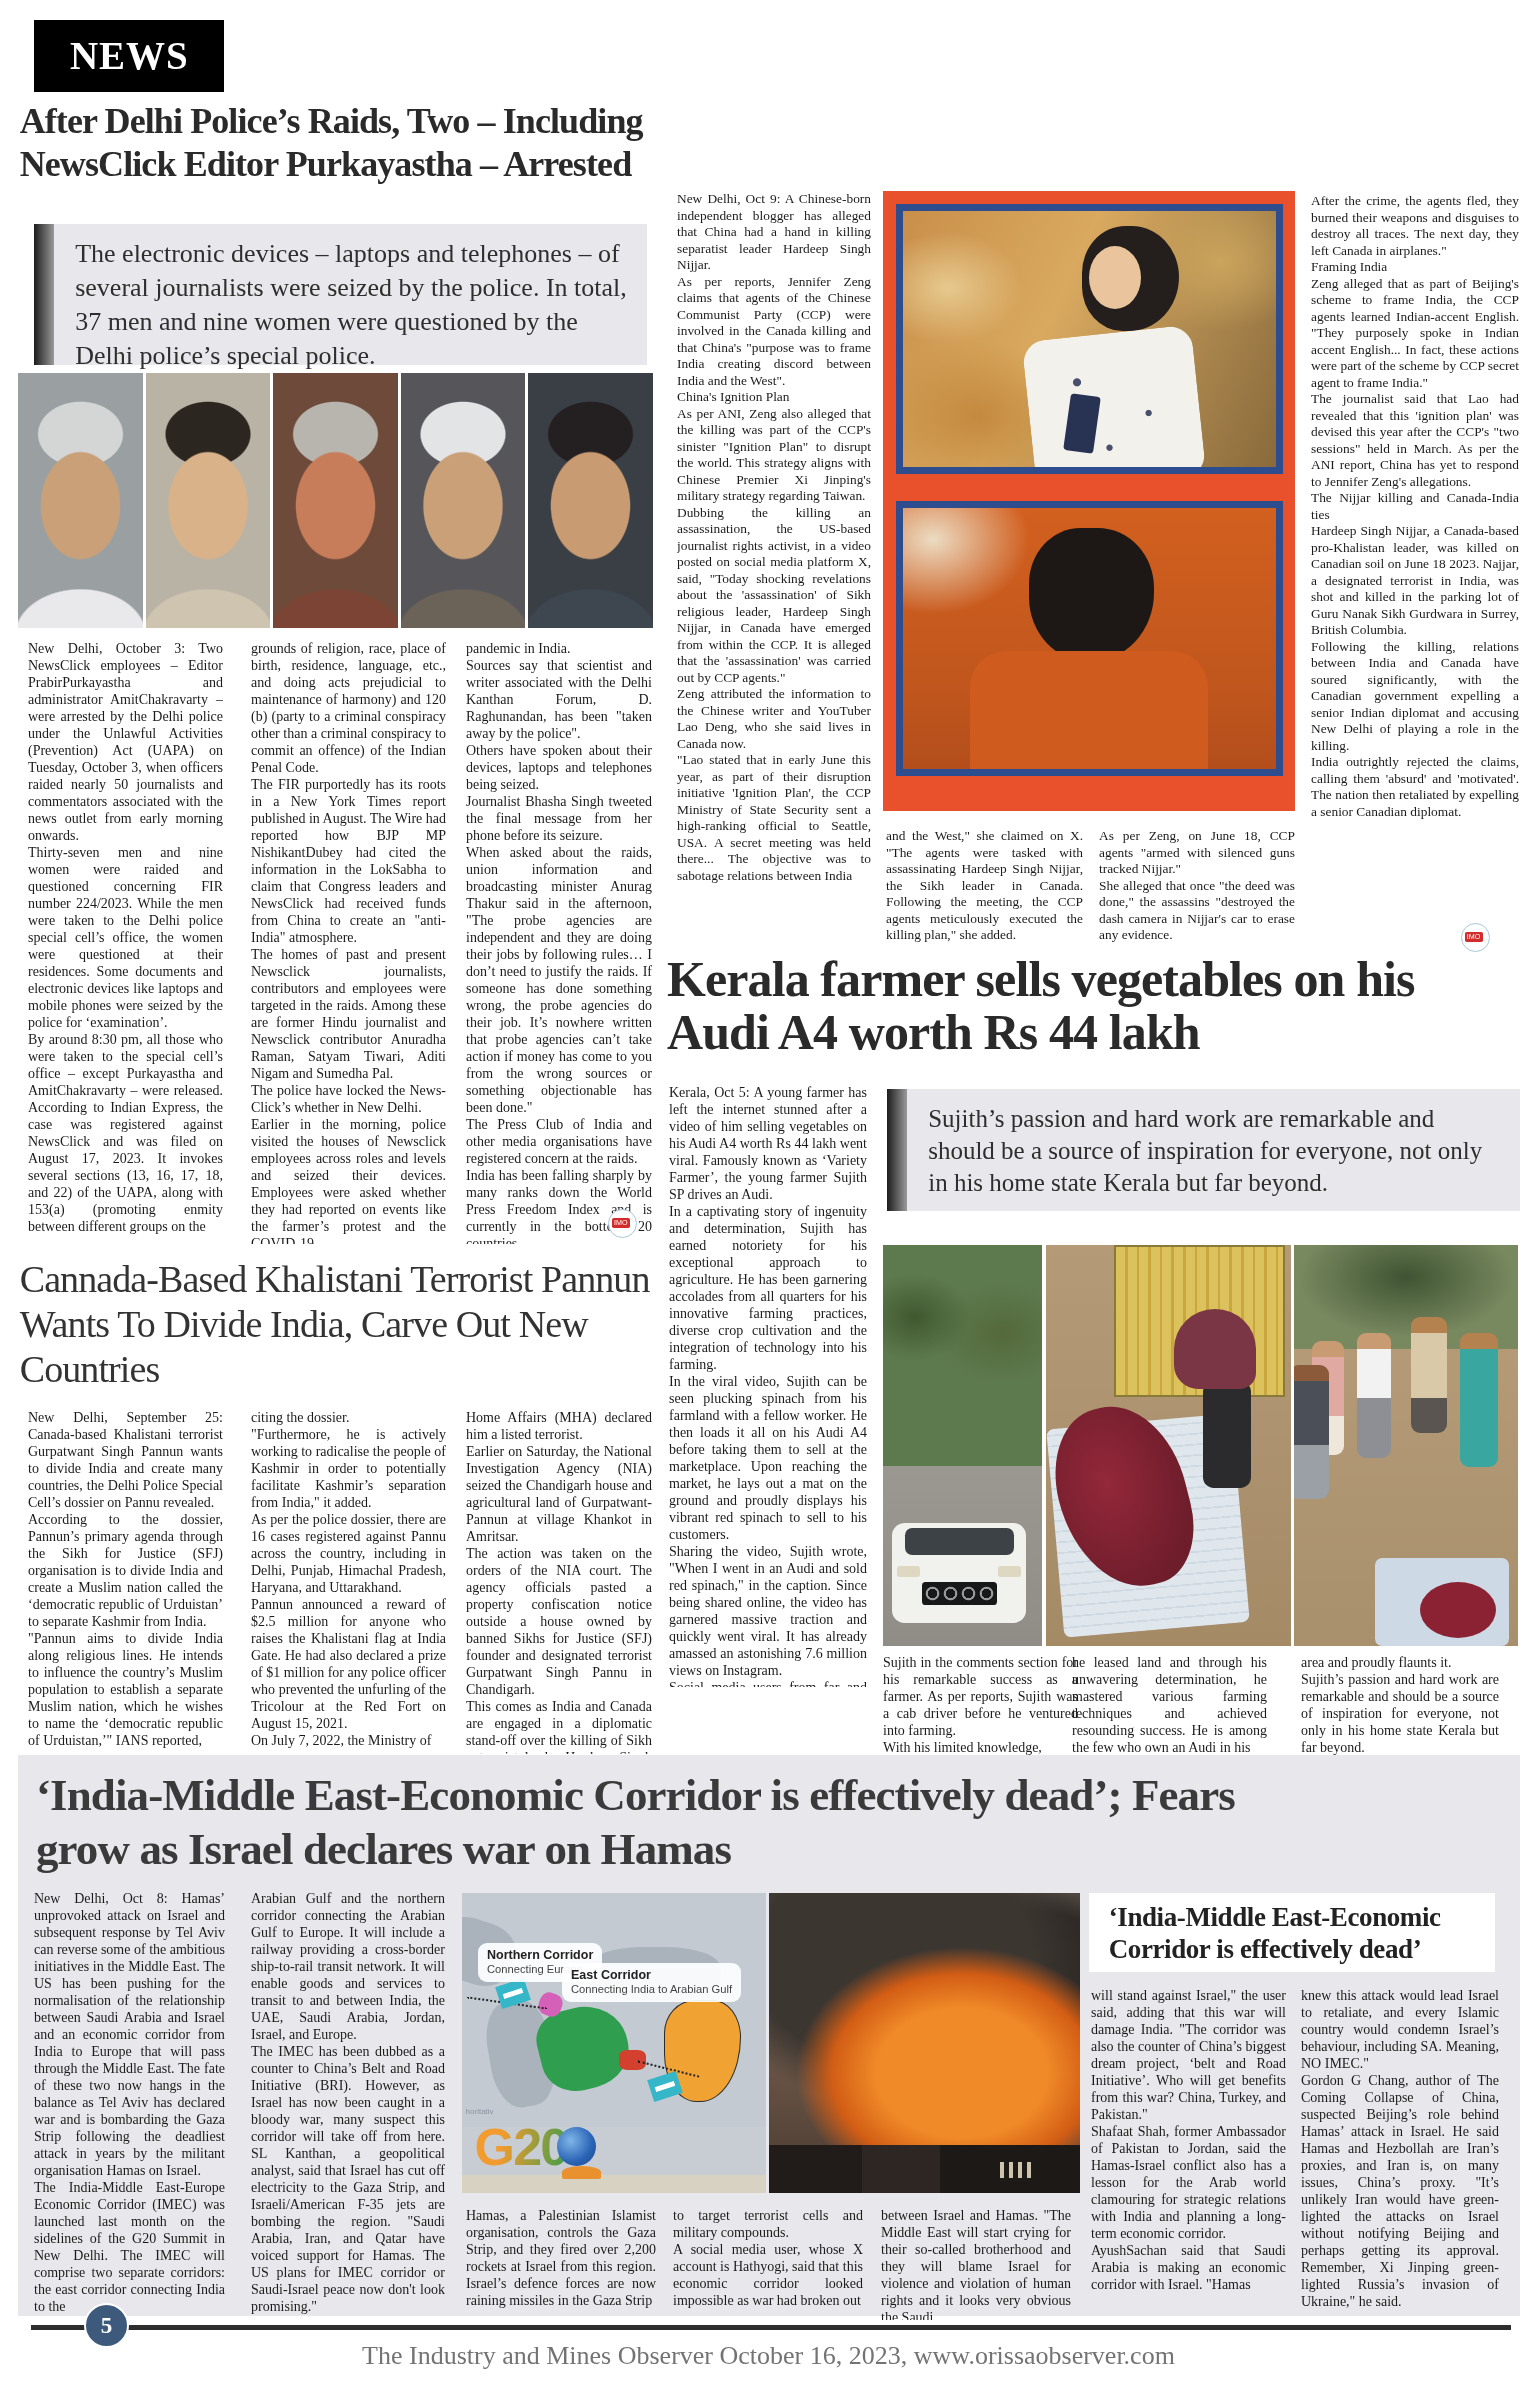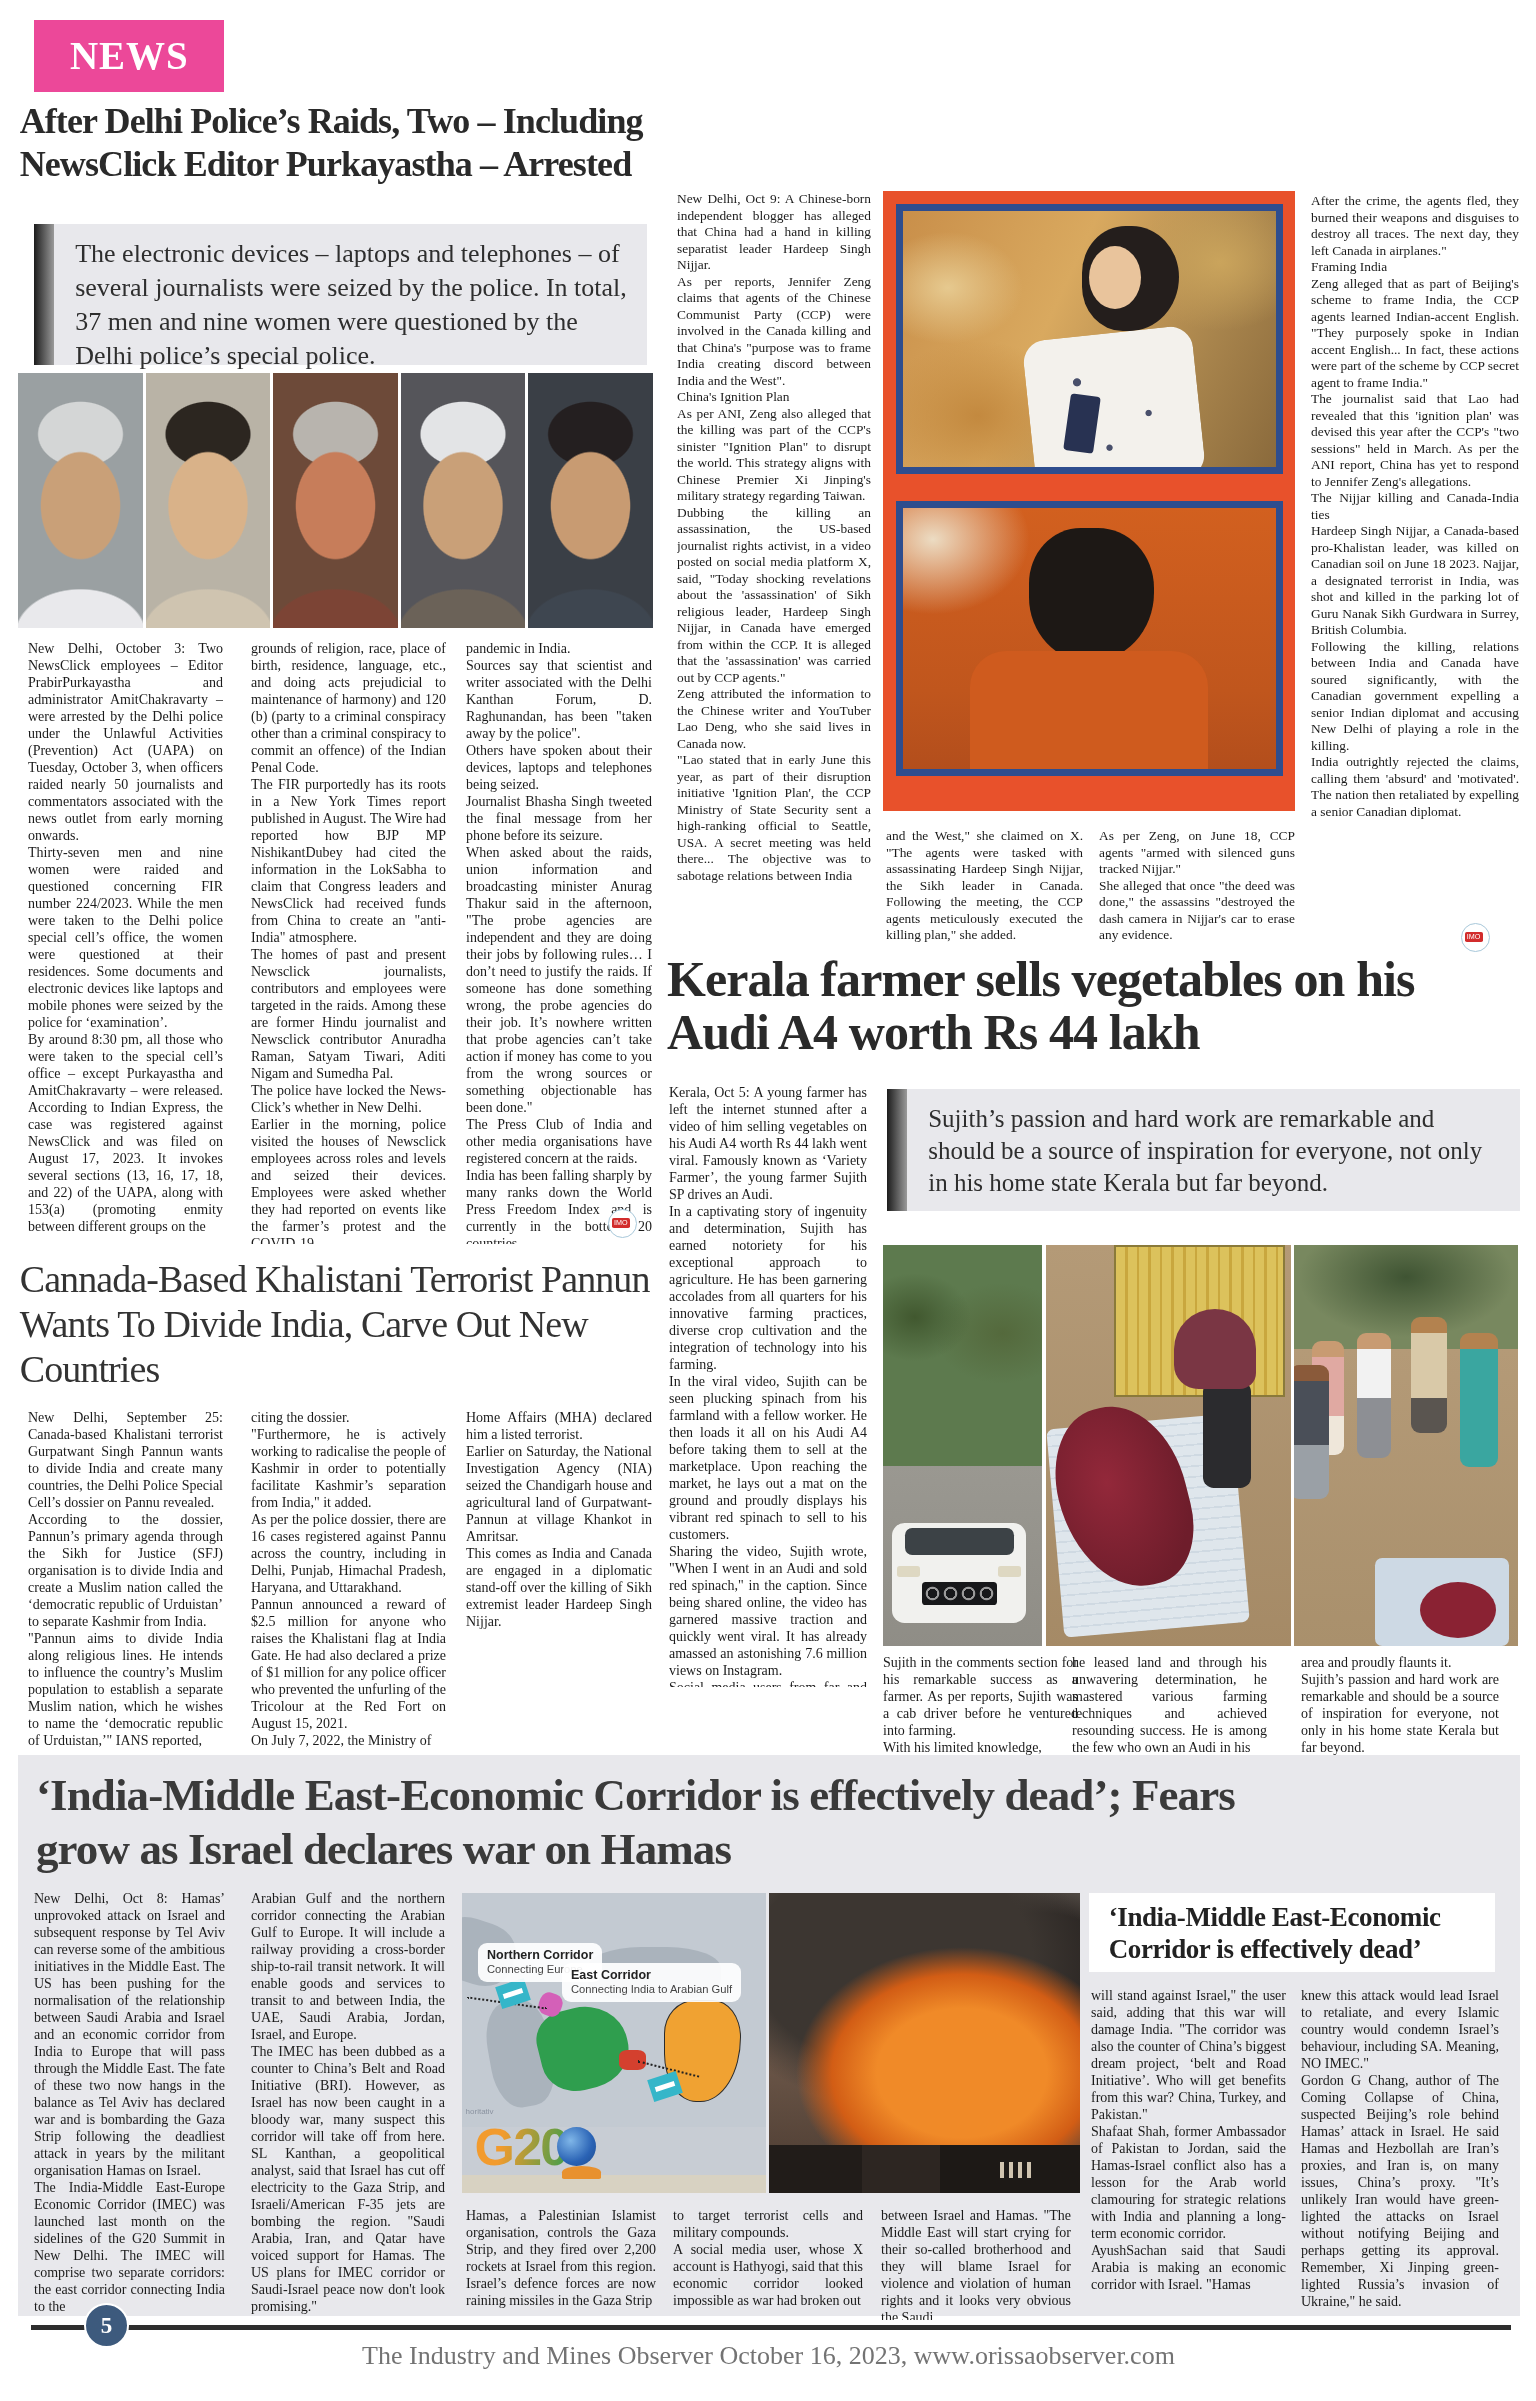--- a/index.html
+++ b/index.html
@@ -1,21 +1,21 @@
 <!DOCTYPE html>
 <html style="font-size:14.3px"><head>
 <meta charset="utf-8">
 <style>
   html,body{margin:0;padding:0;background:#cfcfcf;}
   .page{position:relative;width:1537px;height:2401px;background:#ffffff;overflow:hidden;
         font-family:"Liberation Serif",serif;color:#1f1f1f;}
   .abs{position:absolute;}
 
   
-  .kicker{left:34px;top:19.7px;width:190px;height:72px;background:#ec4899;display:flex;align-items:center;}
+  .kicker{left:34px;top:19.7px;width:190px;height:72px;background:#000000;display:flex;align-items:center;}
   .kicker span{color:#fff;font-weight:bold;font-size:39px;letter-spacing:0.9px;padding-left:36px;}
 
   
   .hl{font-weight:bold;color:#2a2a2a;letter-spacing:-0.9px;}
   .hl-a1{left:19.7px;top:100px;width:631px;font-size:36px;line-height:1.2;}
   .hl-china{left:677px;top:23px;width:848px;font-size:41px;line-height:1.22;color:#1c1c1c;}
   .hl-pannun{left:19.7px;top:1257px;width:637px;font-size:38px;line-height:1.18;font-weight:400;color:#333;}
   .hl-kerala{left:667px;top:953px;width:857px;font-size:50px;line-height:1.05;letter-spacing:-0.9px;}
   .hl-imec{left:36px;top:1768px;width:1278px;font-size:45px;line-height:1.2;color:#3a3a3a;}
 
@@ -309,20 +309,21 @@
   <div class="col" style="left:251px;top:1409px;width:195px;height:345px">
       <p>citing the dossier.</p>
       <p>"Furthermore, he is actively working to radicalise the people of Kashmir in order to potentially facilitate Kashmir’s separation from India," it added.</p>
       <p>As per the police dossier, there are 16 cases registered against Pannu across the country, including in Delhi, Punjab, Himachal Pradesh, Haryana, and Uttarakhand.</p>
       <p>Pannun announced a reward of $2.5 million for anyone who raises the Khalistani flag at India Gate. He had also declared a prize of $1 million for any police officer who prevented the unfurling of the Tricolour at the Red Fort on August 15, 2021.</p>
       <p>On July 7, 2022, the Ministry of</p>
     </div>
   <div class="col" style="left:466px;top:1409px;width:186px;height:345px">
       <p>Home Affairs (MHA) declared him a listed terrorist.</p>
       <p>Earlier on Saturday, the National Investigation Agency (NIA) seized the Chandigarh house and agricultural land of Gurpatwant-Pannun at village Khankot in Amritsar.</p>
+      <p>The action was taken on the orders of the NIA court. The agency officials pasted a property confiscation notice outside a house owned by banned Sikhs for Justice (SFJ) founder and designated terrorist Gurpatwant Singh Pannu in Chandigarh.</p>
       <p>This comes as India and Canada are engaged in a diplomatic stand-off over the killing of Sikh extremist leader Hardeep Singh Nijjar.</p>
     </div>
 
   
   <div class="abs band"></div>
   <div class="abs hl hl-imec">‘India-Middle East-Economic Corridor is effectively dead’; Fears grow as Israel declares war on Hamas</div>
 
   <div class="col" style="left:34px;top:1890px;width:191px;height:427px">
       <p>New Delhi, Oct 8: Hamas’ unprovoked attack on Israel and subsequent response by Tel Aviv can reverse some of the ambitious initiatives in the Middle East. The US has been pushing for the normalisation of the relationship between Saudi Arabia and Israel and an economic corridor from India to Europe that will pass through the Middle East. The fate of these two now hangs in the balance as Tel Aviv has declared war and is bombarding the Gaza Strip following the deadliest attack in years by the militant organisation Hamas on Israel.</p>
       <p>The India-Middle East-Europe Economic Corridor (IMEC) was launched last month on the sidelines of the G20 Summit in New Delhi. The IMEC will comprise two separate corridors: the east corridor connecting India to the</p>

